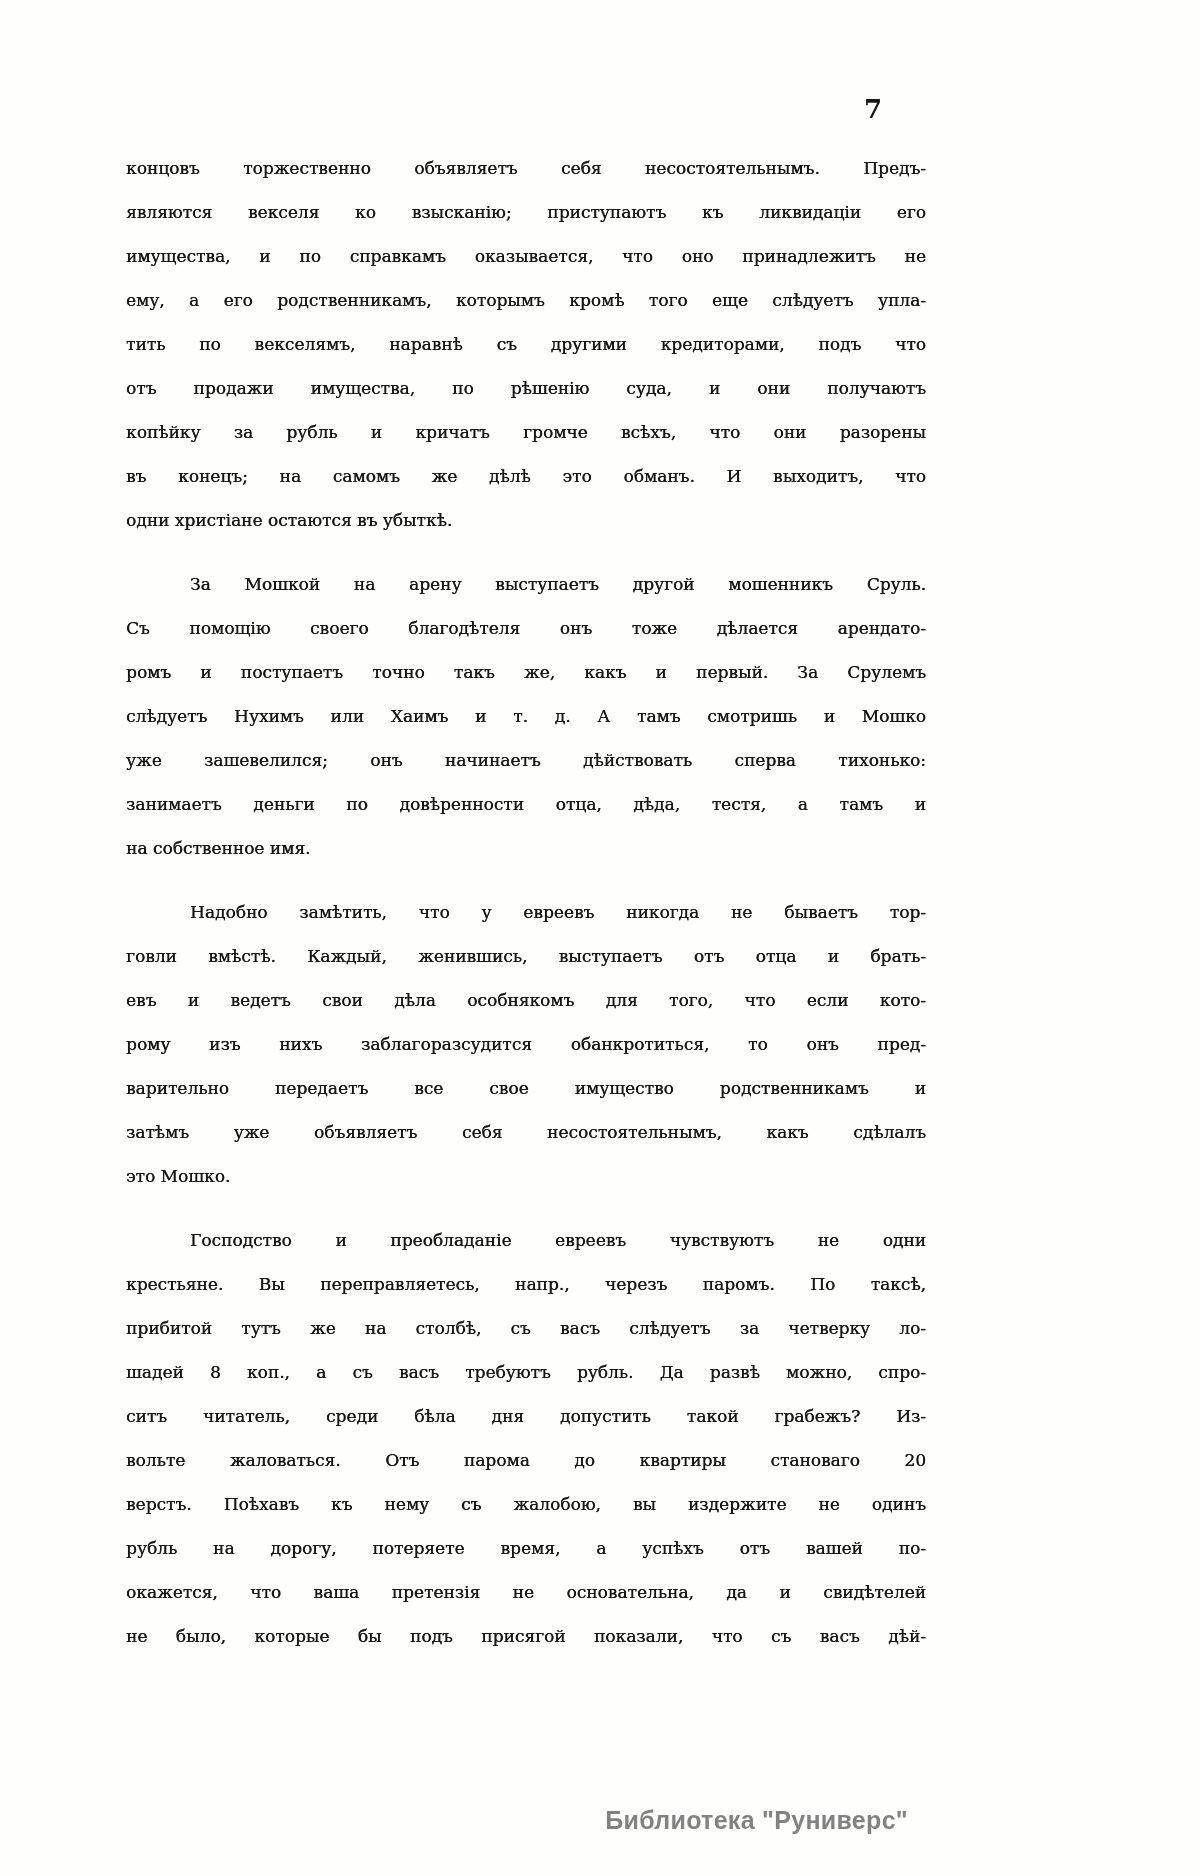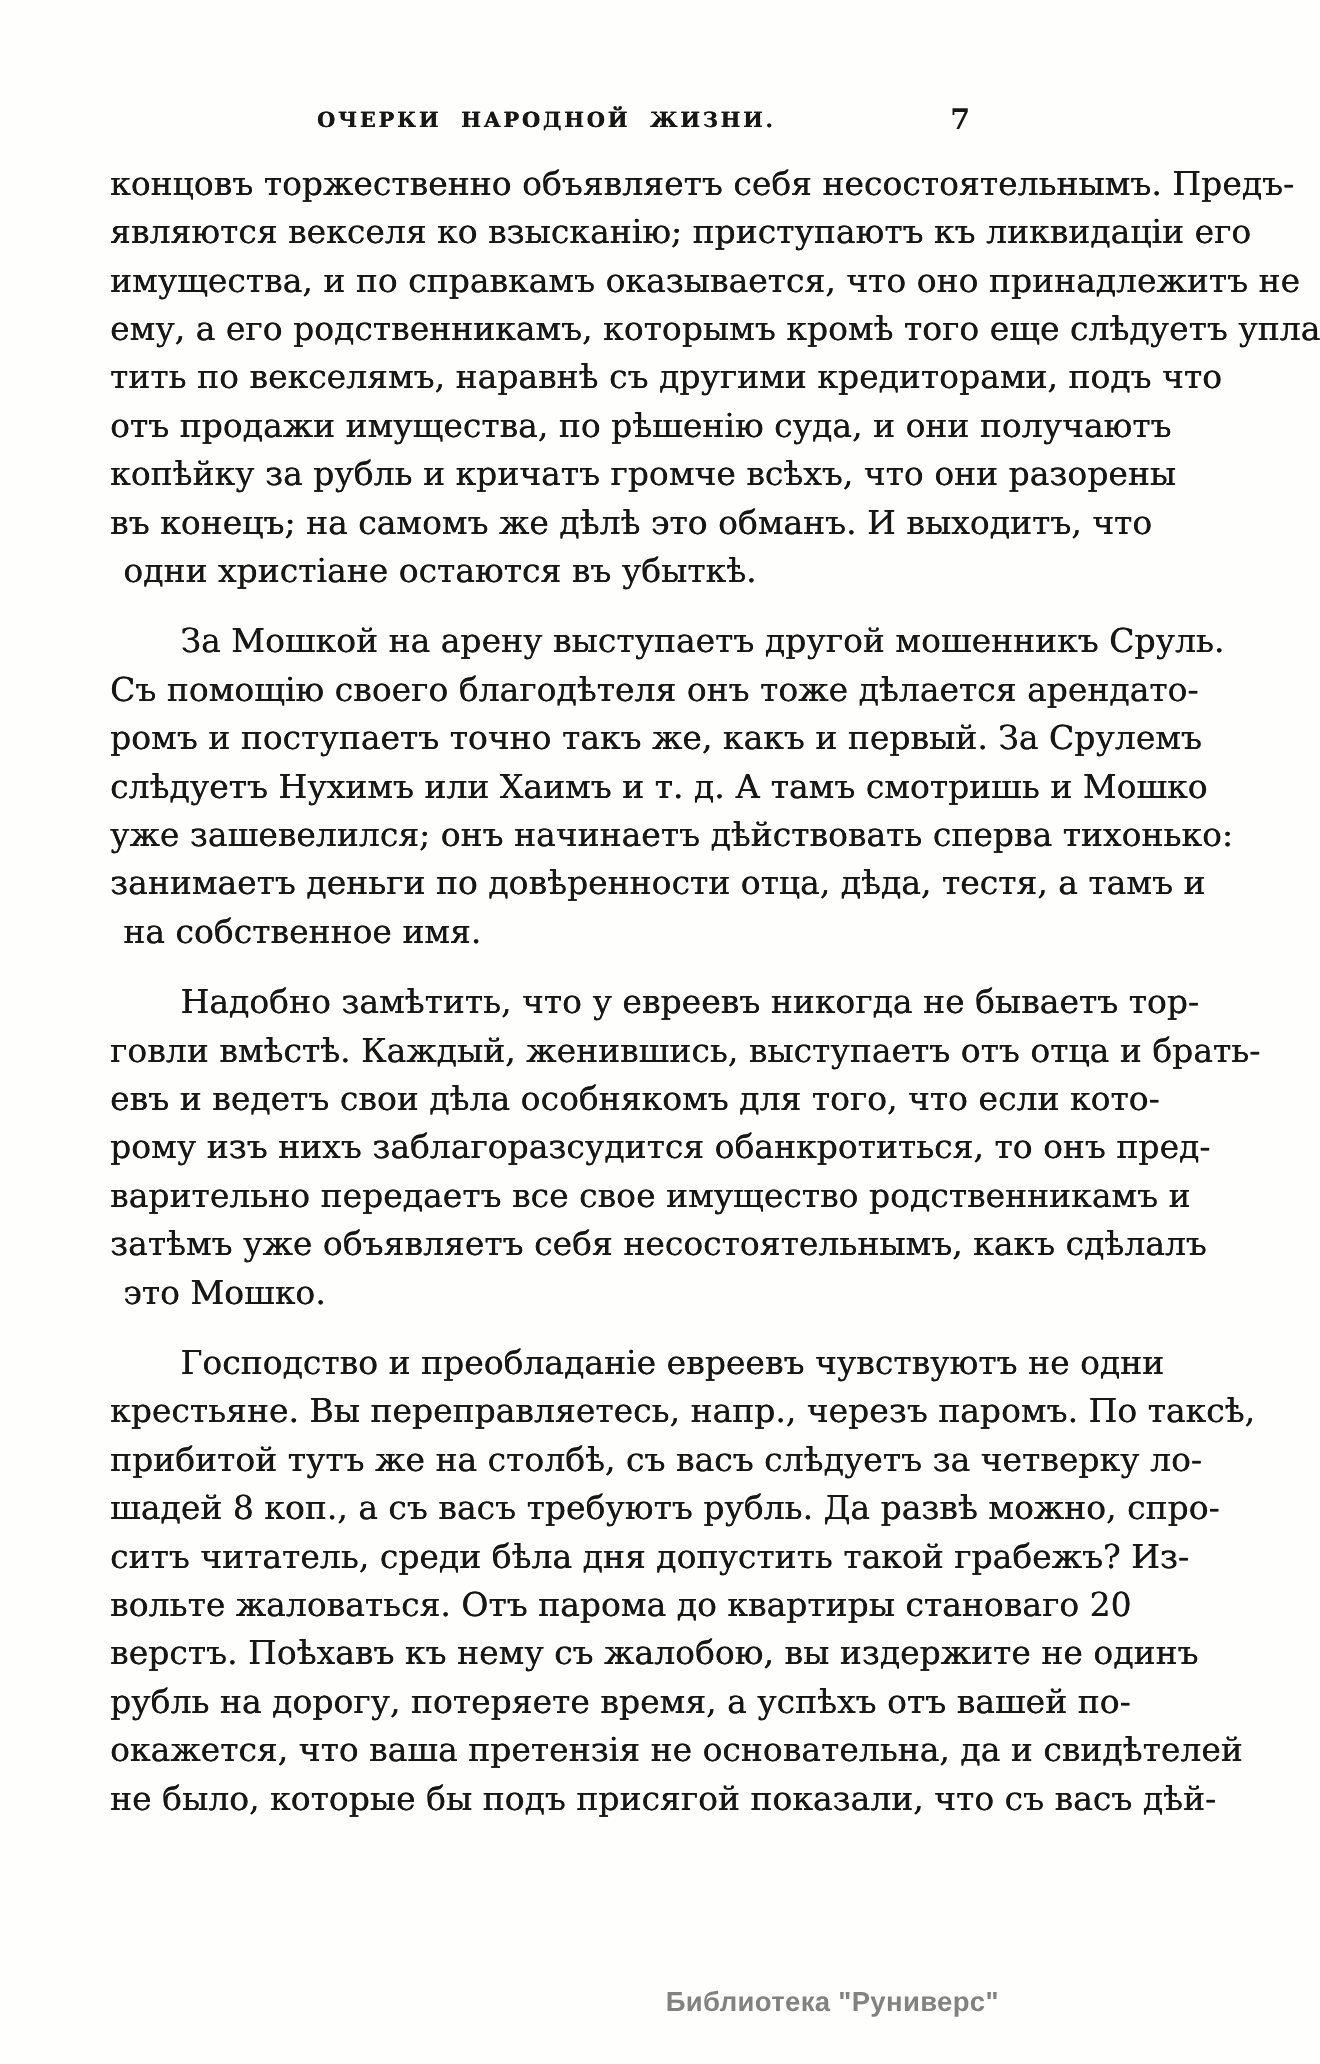--- a/index.html
+++ b/index.html
@@ -40,61 +40,59 @@
     position: absolute;
     right: 28px;
     top: -2px;
     font-size: 26px;
     font-weight: bold;
   }
   
   .text-block {
     position: absolute;
     top: 146px;
-    left: 100px;
+    left: 126px;
     width: 800px;
-    font-size: 30px;
+    font-size: 17px;
     line-height: 44px;
     text-shadow: 0.3px 0 0 currentColor;
   }
   .paragraph {
     margin: 0 0 20px 0;
   }
   .line {
     white-space: nowrap;
     text-align: justify;
     text-align-last: justify;
   }
   .line.indent {
     text-indent: 64px;
   }
   .line.last {
     text-align-last: left;
-    margin-left: 12px;
   }
   
   .watermark {
     position: absolute;
     top: 1806px;
     right: 292px;
     font-family: "Liberation Sans", "DejaVu Sans", sans-serif;
     font-size: 25px;
     font-weight: bold;
     color: #828282;
     letter-spacing: 0.3px;
     white-space: nowrap;
   }
 </style>
 </head>
 <body>
 
 <div class="page">
 
   <div class="running-head">
-    <span class="head-title">ОЧЕРКИ НАРОДНОЙ ЖИЗНИ.</span>
     <span class="page-num">7</span>
   </div>
 
   <div class="text-block">
 
     <div class="paragraph">
       <div class="line">концовъ торжественно объявляетъ себя несостоятельнымъ. Предъ-</div>
       <div class="line">являются векселя ко взысканію; приступаютъ къ ликвидаціи его</div>
       <div class="line">имущества, и по справкамъ оказывается, что оно принадлежитъ не</div>
       <div class="line">ему, а его родственникамъ, которымъ кромѣ того еще слѣдуетъ упла-</div>

